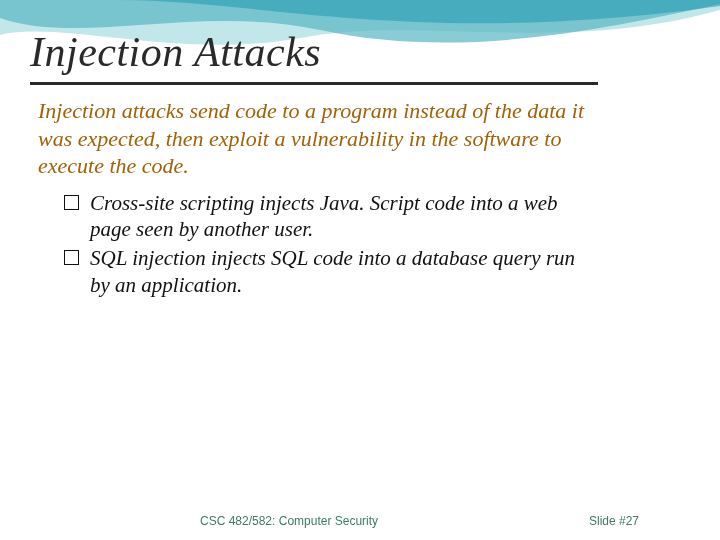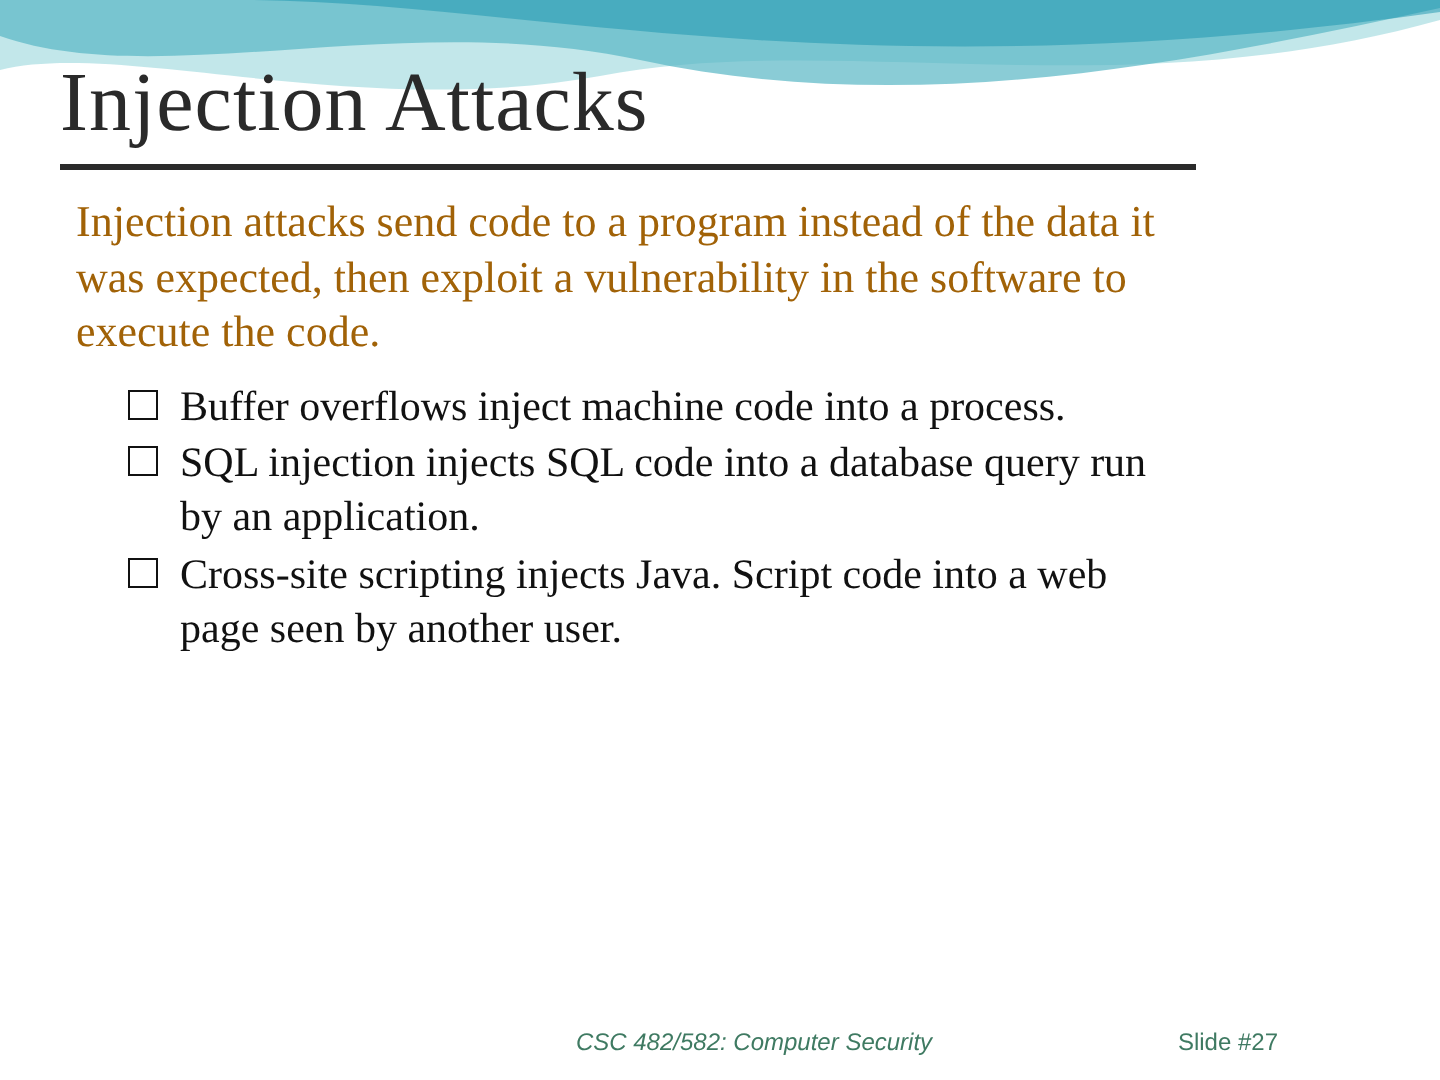--- a/index.html
+++ b/index.html
@@ -16,20 +16,21 @@
     height: 80px;
     pointer-events: none;
     z-index: 0;
   }
   .slide {
     position: relative;
     width: 632px;
     height: 540px;
     padding: 28px 34px 0 30px;
     z-index: 1;
+    font-style: italic;
   }
   .title {
     font-size: 42px;
     font-weight: 400;
     color: #2a2a2a;
     letter-spacing: 0.5px;
     margin-bottom: 6px;
   }
   .title-underline {
     border-bottom: 3px solid #2a2a2a;
@@ -70,43 +71,42 @@
     bottom: 12px;
     left: 0;
     width: 720px;
     display: flex;
     justify-content: space-between;
     padding: 0 46px 0 200px;
     font-family: Arial, Helvetica, sans-serif;
     font-size: 12px;
     color: #3f7a62;
   }
-  .footer .course { text-align: center; flex: 1; font-style: italic; }
+  .footer .course { flex: 1; }
   .footer .slidenum { text-align: center; width: 120px; }
 </style>
 </head>
 <body>
 
 <svg class="bg-swoosh" viewBox="0 0 720 80" preserveAspectRatio="none">
   <path d="M0,0 L720,0 L720,10 C560,55 420,15 300,38 C180,60 60,20 0,35 Z" fill="#b7e3e6" opacity="0.85"></path>
   <path d="M0,0 L720,0 L720,4 C600,30 460,60 320,30 C200,4 80,46 0,18 Z" fill="#58b6c4" opacity="0.7"></path>
   <path d="M120,0 C260,0 420,48 720,6 L720,0 Z" fill="#1793ad" opacity="0.5"></path>
 </svg>
 
 <div class="slide">
 
   <h1 class="title">Injection Attacks</h1>
   <div class="title-underline"></div>
 
   <p class="body-text">Injection attacks send code to a program instead of the data it was expected, then exploit a vulnerability in the software to execute the code.</p>
 
   <div class="bullets">
-    <div class="bullet">Buffer overflows inject machine code into a process.</div>
+    <div class="bullet">Cross-site scripting injects Java. Script code into a web page seen by another user.</div>
     <div class="bullet">SQL injection injects SQL code into a database query run by an application.</div>
-    <div class="bullet">Cross-site scripting injects Java. Script code into a web page seen by another user.</div>
   </div>
 
 </div>
 
 <div class="footer">
   <span class="course">CSC 482/582: Computer Security</span>
   <span class="slidenum">Slide #27</span>
 </div>
 
 </body></html>

